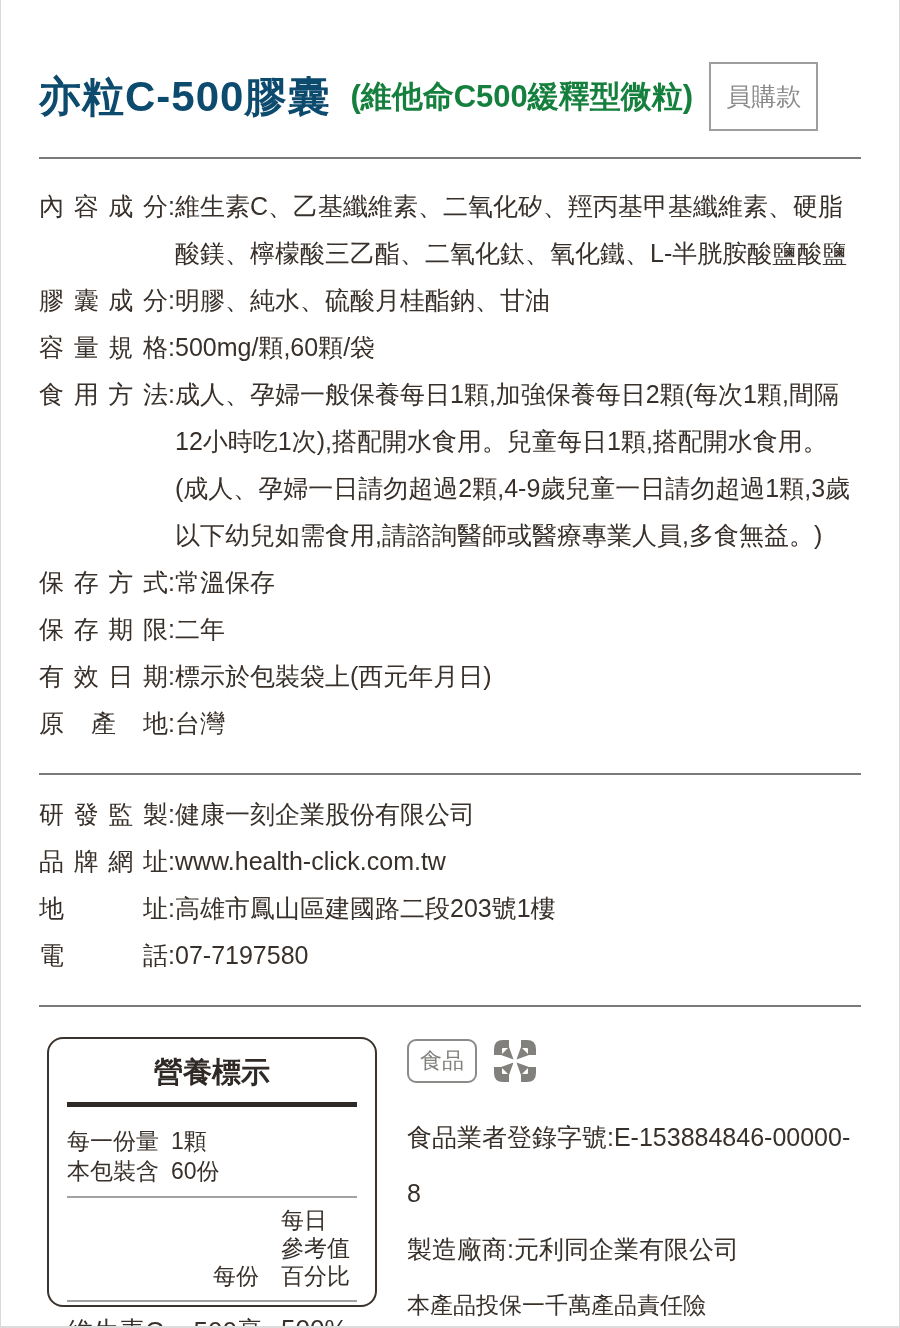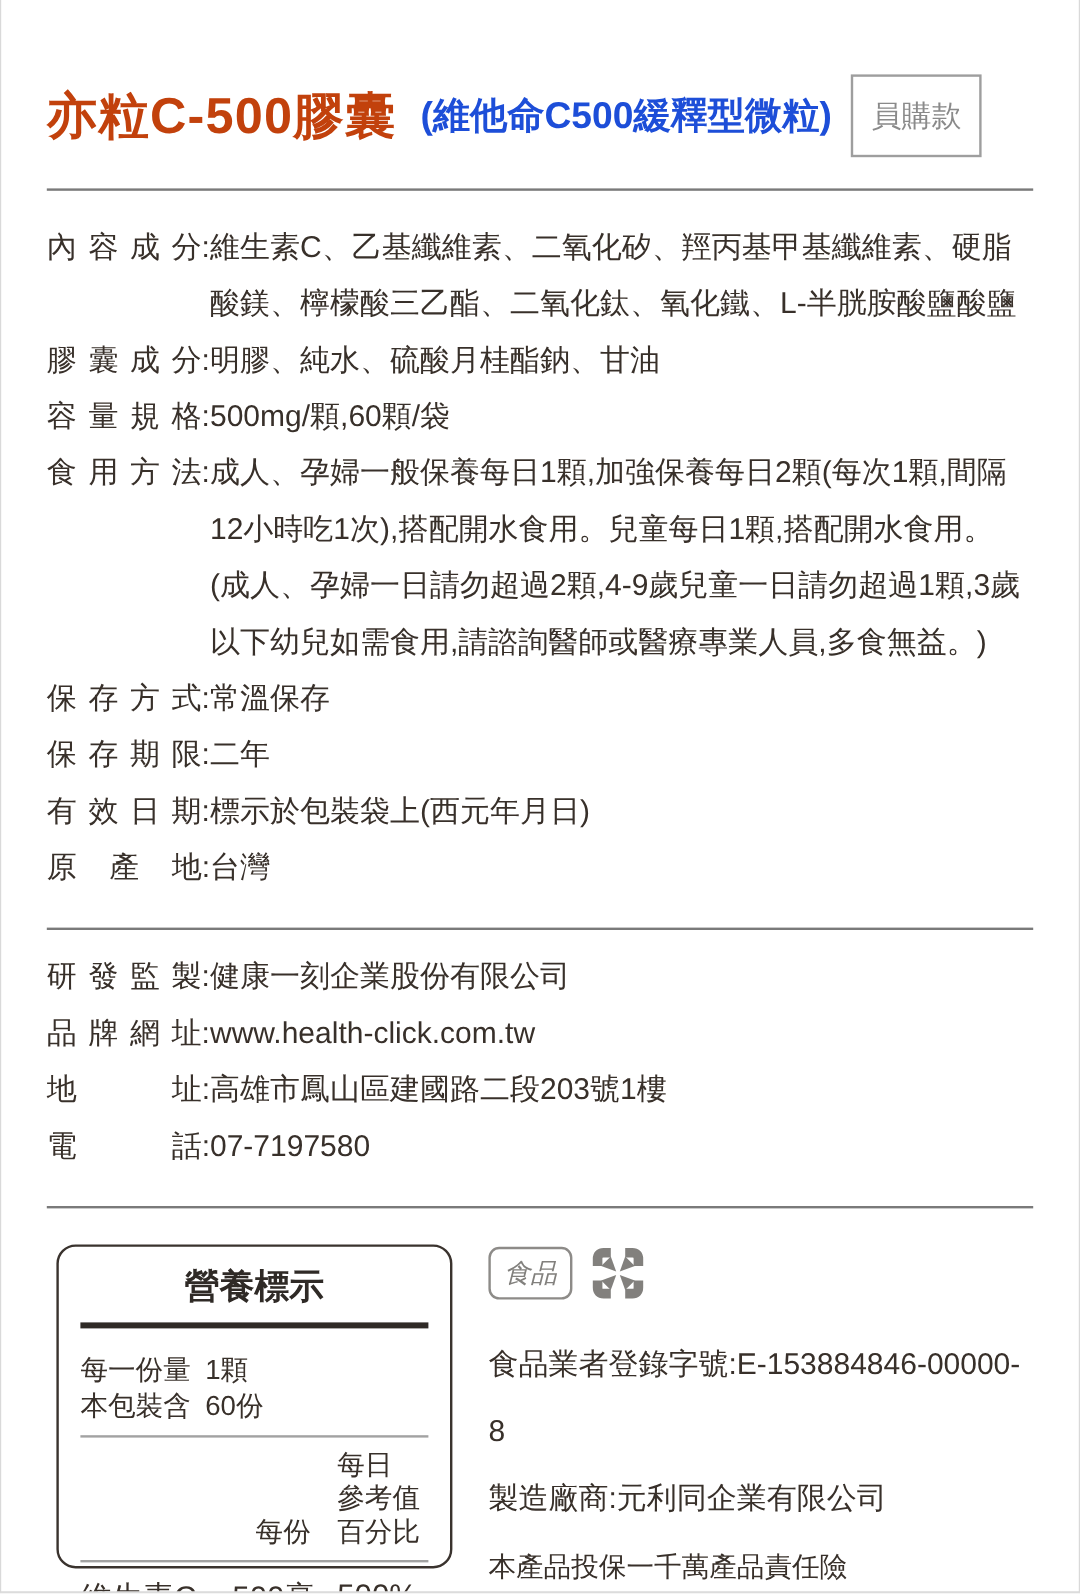--- a/index.html
+++ b/index.html
@@ -10,22 +10,22 @@
     background:#fff;
     border-left:1px solid #d9d9d9;
     border-right:1px solid #d9d9d9;
     border-bottom:2px solid #dcdcdc;
     font-family:"Liberation Sans", sans-serif;
     color:#38302a;
     overflow:hidden;
   }
   
   .header{padding:62px 38px 0;display:flex;align-items:center;}
-  .title{font-size:42px;font-weight:bold;color:#c2410c;letter-spacing:1px;white-space:nowrap;}
-  .subtitle{font-size:31px;font-weight:bold;color:#1d4ed8;margin-left:20px;white-space:nowrap;}
+  .title{font-size:42px;font-weight:bold;color:#0c4a6e;letter-spacing:1px;white-space:nowrap;}
+  .subtitle{font-size:31px;font-weight:bold;color:#15803d;margin-left:20px;white-space:nowrap;}
   .badge{margin-left:16px;border:2px solid #9e9e9e;color:#8a8a8a;font-size:25px;padding:16px 15px;white-space:nowrap;text-align:center;}
   .divider{height:0;border-top:2px solid #7a7a7a;margin:26px 38px 0;}
   
   .specs{padding:24px 38px 0;}
   .company{padding:16px 38px 0;}
   .row{display:flex;align-items:flex-start;font-size:25px;line-height:47px;}
   .lbl{width:136px;flex:none;display:flex;justify-content:space-between;}
   .val{flex:1;min-width:0;}
   
   .bottom{display:flex;align-items:flex-start;padding:30px 38px 0;}
@@ -40,21 +40,21 @@
   .n-serv{font-size:23px;line-height:29px;margin-top:20px;}
   .n-serv .sv{margin-left:12px;}
   .n-rule{height:0;border-top:2px solid #a2a2a2;margin-top:10px;}
   .n-head{display:grid;grid-template-columns:1fr 98px 76px;margin-top:8px;font-size:23px;line-height:28px;}
   .n-head .c2{align-self:end;text-align:right;padding-right:22px;}
   .n-row{display:grid;grid-template-columns:1fr 98px 76px;margin-top:12px;font-size:26px;}
   .n-row .c2{text-align:right;padding-right:18px;}
   
   .right-col{flex:1;margin-left:30px;min-width:0;}
   .badges{display:flex;align-items:center;gap:16px;margin-top:2px;}
-  .food-badge{border:2px solid #8d8b88;border-radius:9px;color:#82807d;font-size:22px;padding:5px 11px;font-style:italic;}
+  .food-badge{border:2px solid #8d8b88;border-radius:9px;color:#82807d;font-size:22px;padding:5px 11px;}
   .info-lines{margin-top:26px;font-size:25px;line-height:56px;}
   .info-lines div:last-child{font-size:23px;}
   
   .footnote{padding:14px 38px 0 56px;font-size:25px;color:#38302a;}
   .footnote .reg{font-size:15px;vertical-align:super;}
 </style>
 </head>
 <body>
 
 <div class="page">

